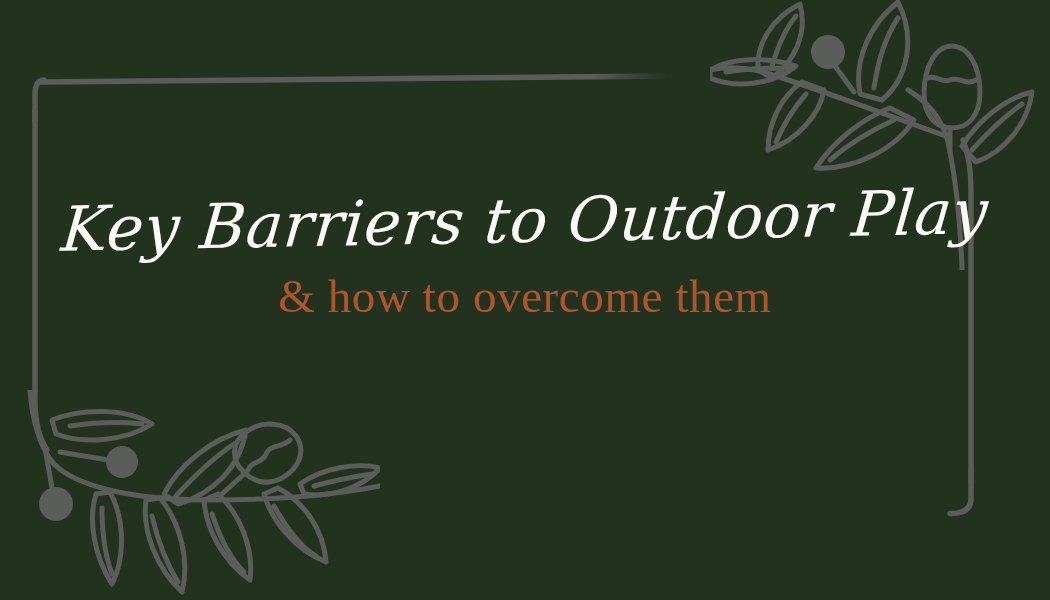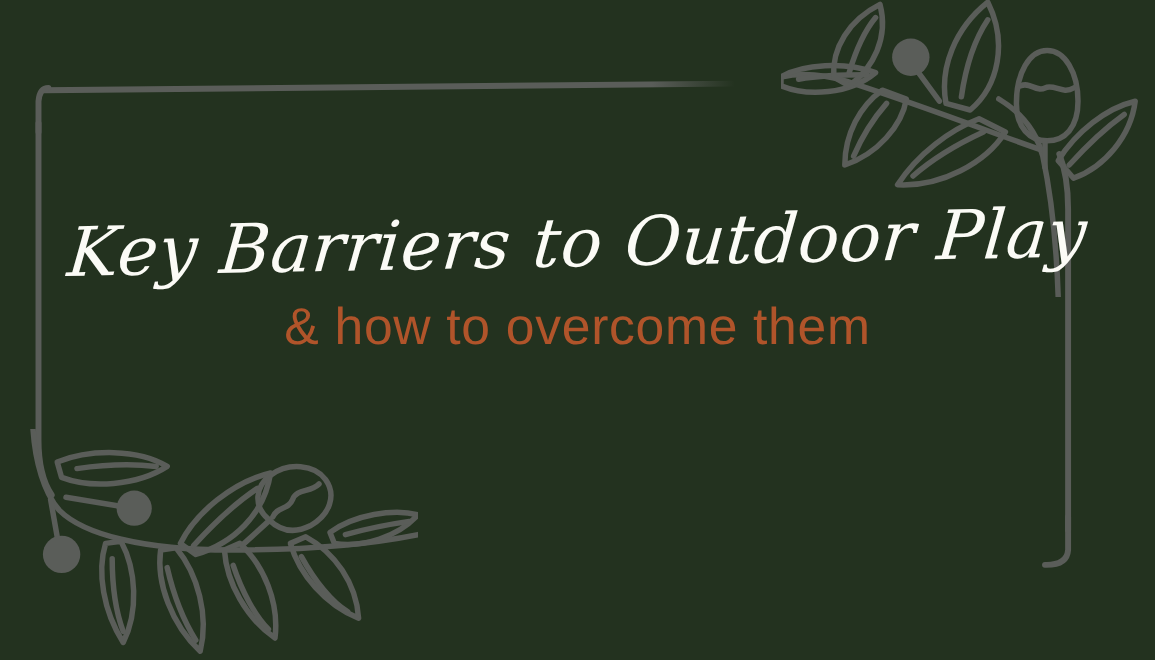--- a/index.html
+++ b/index.html
@@ -55,21 +55,21 @@
     font-size: 62px;
     line-height: 1.12;
     letter-spacing: 0.5px;
     transform: skewX(-6deg) rotate(-1.1deg);
     white-space: nowrap;
   }
   .subtitle {
     display: block;
     margin-top: 16px;
     color: #b0542a;
-    font-family: Liberation Sans, sans-serif;
+    font-family: Liberation Serif, serif;
     font-weight: 400;
     font-size: 47px;
     line-height: 1.1;
     letter-spacing: 0.6px;
     white-space: nowrap;
   }
 </style>
 </head>
 <body>
 

